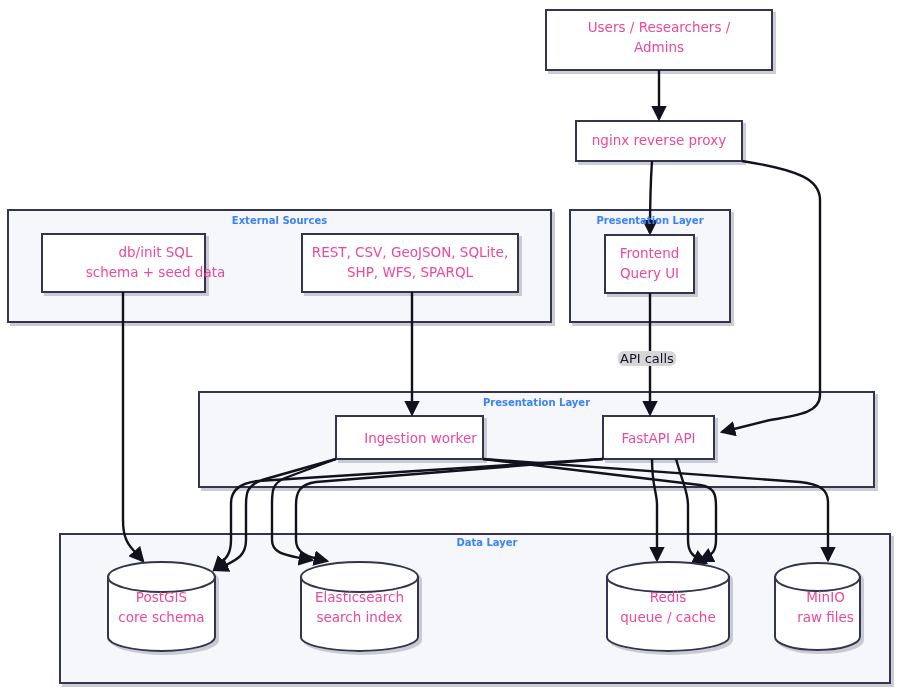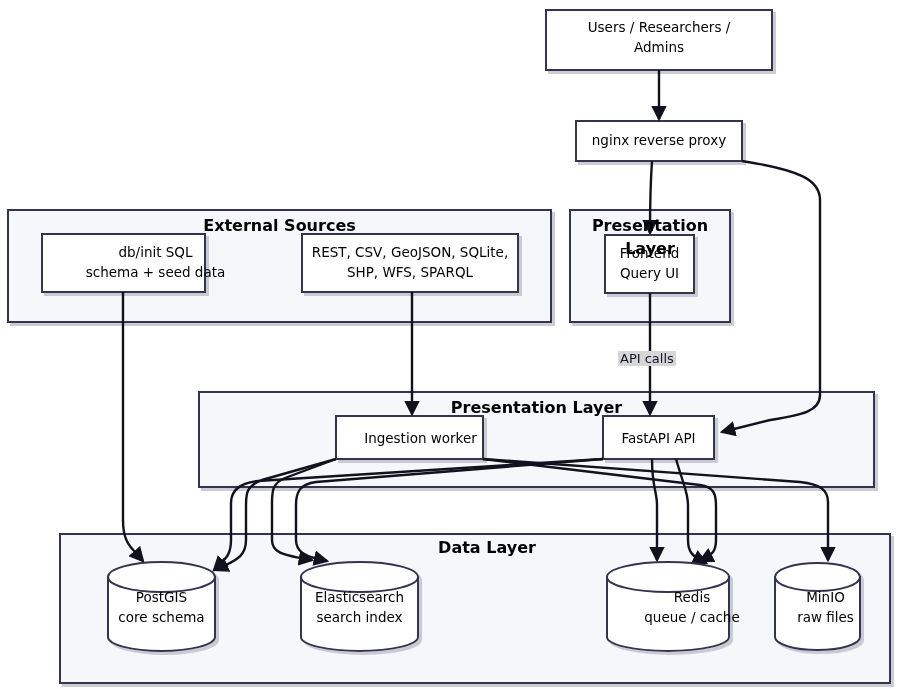--- a/index.html
+++ b/index.html
@@ -25,39 +25,39 @@
     width: 900px;
     height: 689px;
   }
   svg.edges { z-index: 5; pointer-events: none; }
   svg.shapes { z-index: 2; }
   svg.shapes-front { z-index: 8; }
   .node-text {
     position: absolute;
     z-index: 10;
     text-align: center;
-    color: #000000;
+    color: #ec4899;
     line-height: 1.45;
     pointer-events: none;
     white-space: pre-line;
   }
   .box-label {
     font-size: 13.5px;
   }
   .group-title {
-    font-size: 16px;
+    font-size: 10px;
     font-weight: 600;
-    color: #000000;
+    color: #3b82f6;
   }
   .edge-label {
     font-size: 13px;
     background: #d6d6d6;
     color: #14142b;
     padding: 0 2px;
-    border-radius: 0;
+    border-radius: 6px;
   }
 </style>
 </head>
 <body>
 
 <div id="canvas">
 
   <svg class="layer shapes" viewBox="0 0 900 689">
     <defs>
       <filter id="softshadow" x="-20%" y="-20%" width="150%" height="150%">
@@ -181,21 +181,21 @@
 SHP, WFS, SPARQL</div>
   <div class="node-text box-label" style="left:605px; top:244px; width:89px;">Frontend
 Query UI</div>
   <div class="node-text box-label" style="left:336px; top:429px; width:169px;">Ingestion worker</div>
   <div class="node-text box-label" style="left:603px; top:429px; width:111px;text-align:center;">FastAPI API</div>
 
   <div class="node-text box-label" style="left:108px; top:588px; width:107px; z-index:12;">PostGIS
 core schema</div>
   <div class="node-text box-label" style="left:301px; top:588px; width:117px; z-index:12;">Elasticsearch
 search index</div>
-  <div class="node-text box-label" style="left:631px; top:588px; width:122px; z-index:12;">Redis
+  <div class="node-text box-label" style="left:607px; top:588px; width:122px; z-index:12;">Redis
 queue / cache</div>
   <div class="node-text box-label" style="left:775px; top:588px; width:85px; z-index:12;padding-left:8px;">MinIO
 raw files</div>
 
   <div style="position:absolute; left:618px; top:348px; z-index:12;">
     <span class="edge-label">API calls</span>
   </div>
 
 </div>
 

